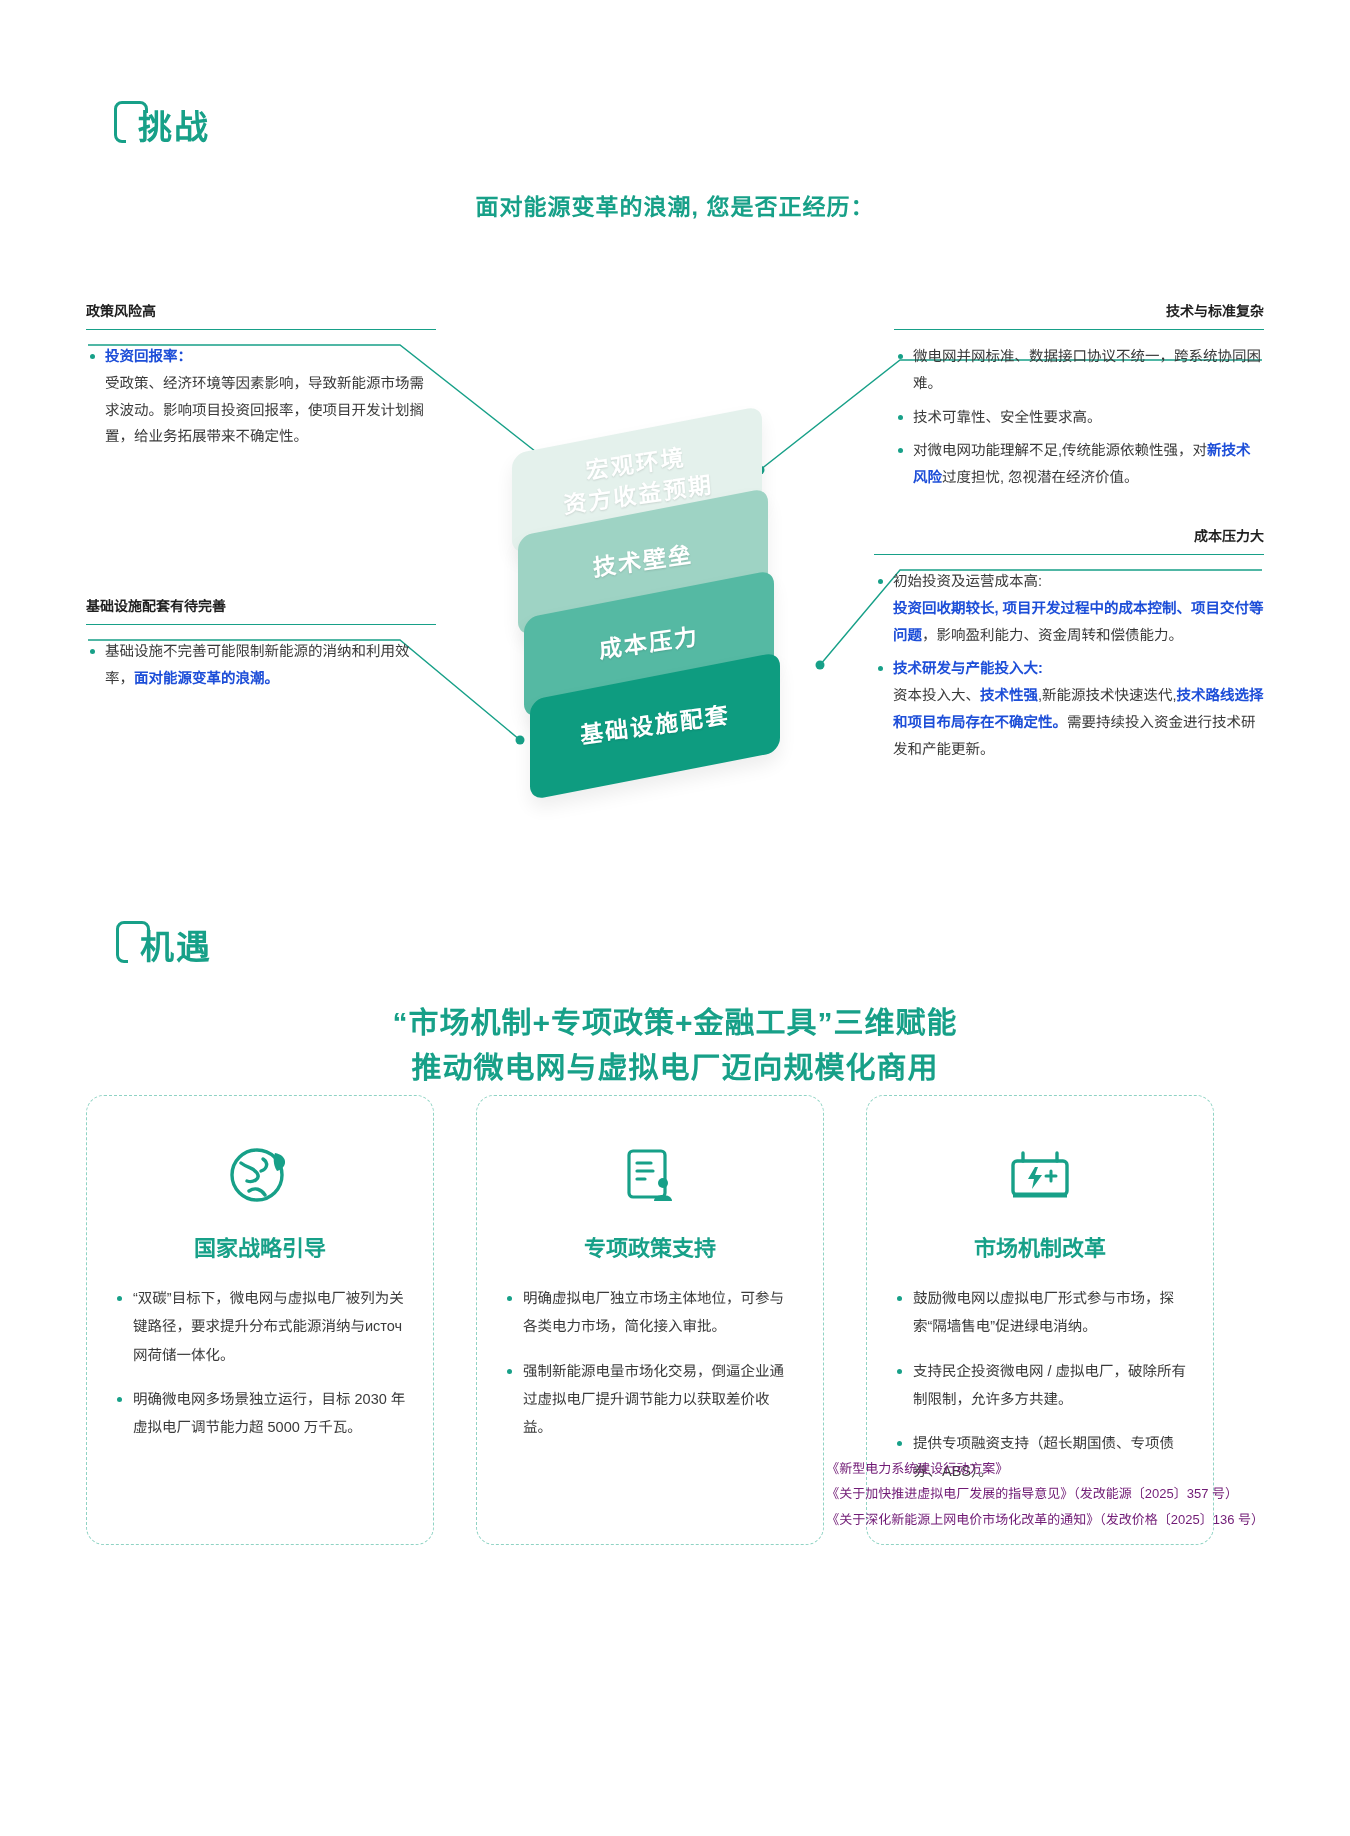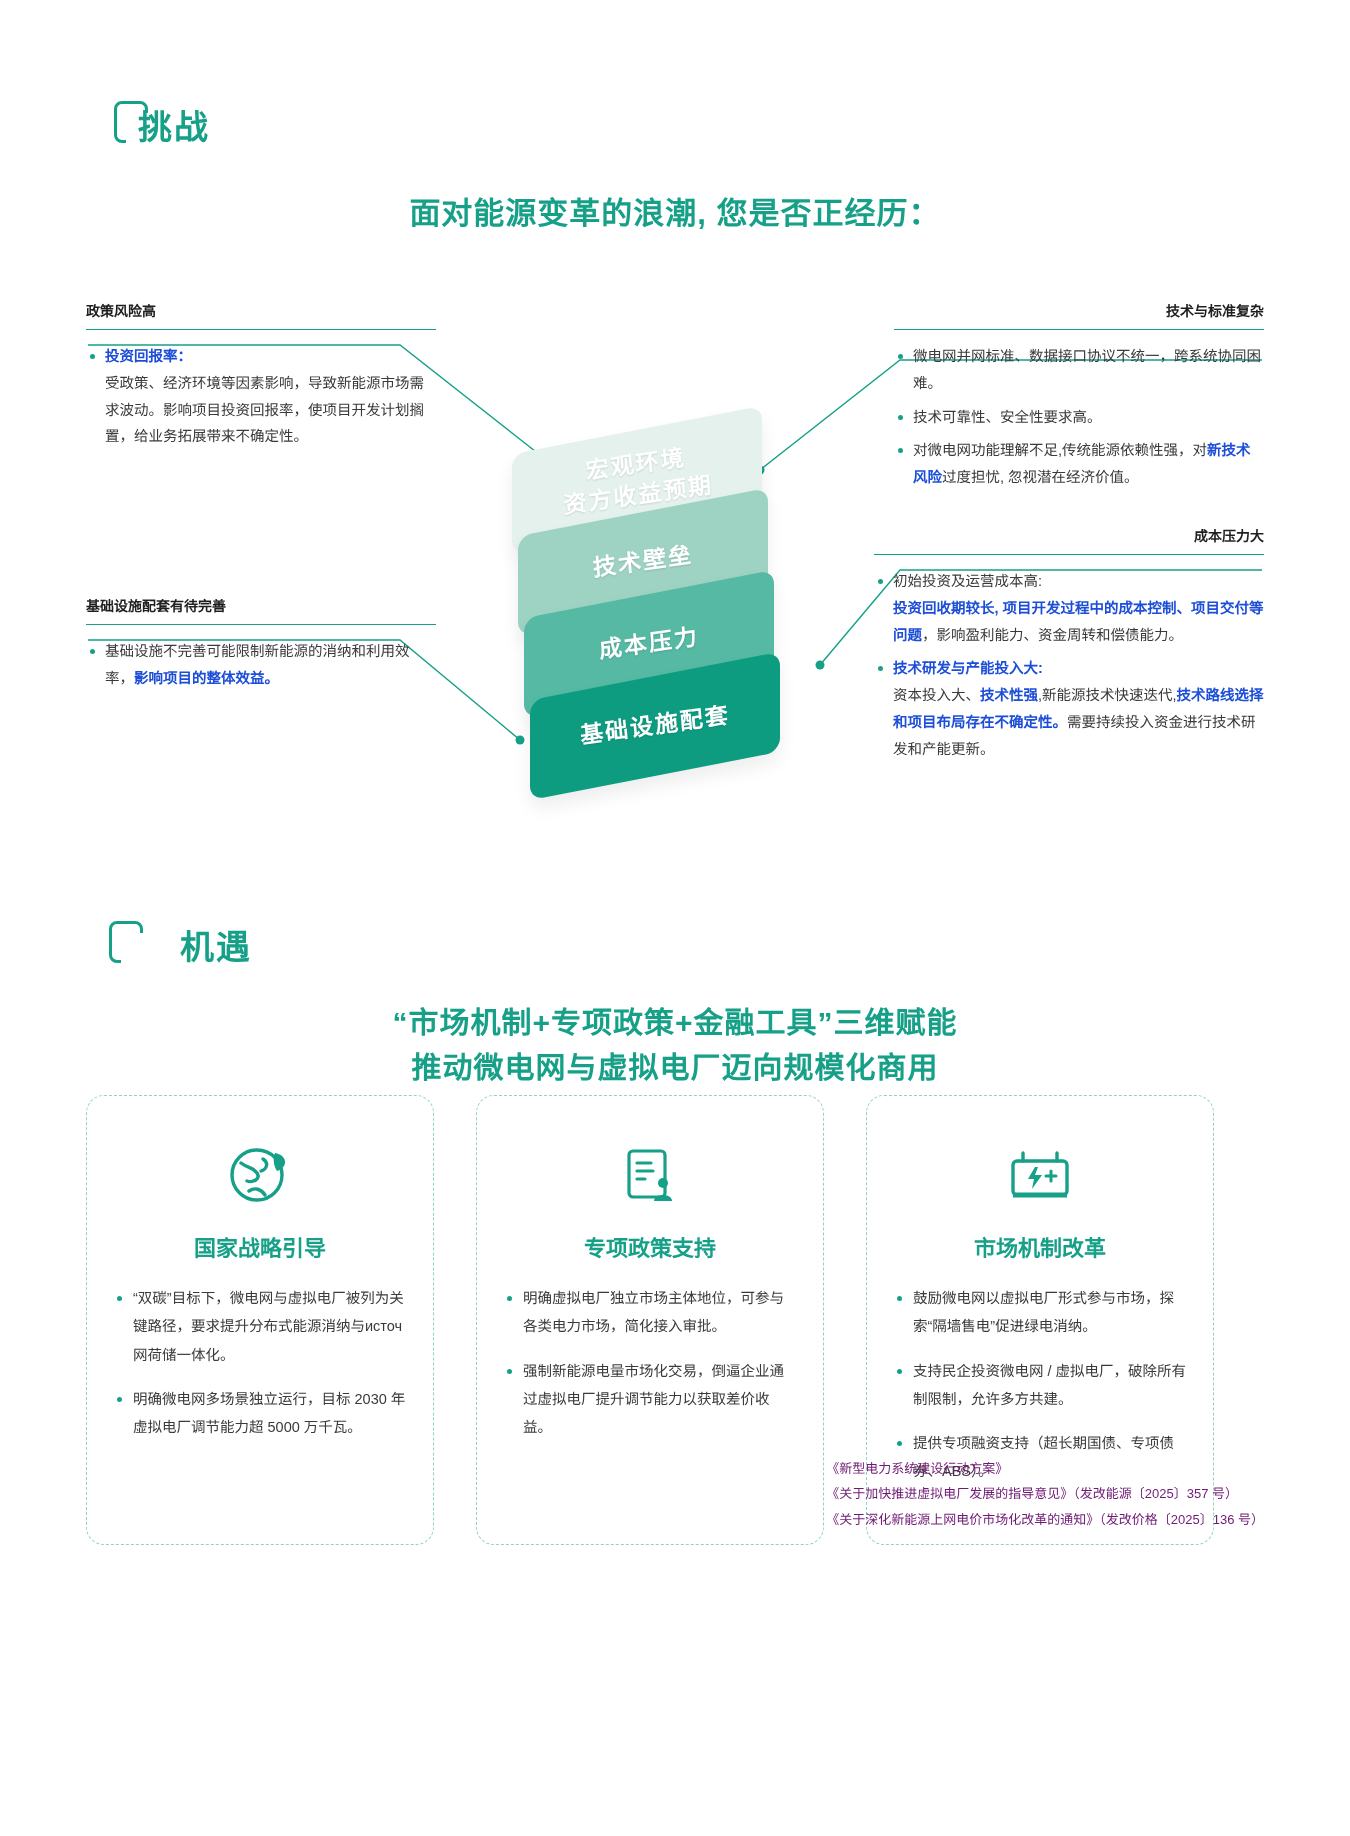--- a/index.html
+++ b/index.html
@@ -45,21 +45,21 @@
     margin-left: -16px;
     position: relative;
     z-index: 3;
   }
 
   
   .challenge-heading {
     position: absolute;
     top: 188px; left: 0; width: 1350px;
     text-align: center;
-    font-size: 31px;
+    font-size: 23px;
     font-weight: bold;
     color: #17a088;
     letter-spacing: 1px;
   }
   .opportunity-heading {
     position: absolute;
     top: 1000px; left: 0; width: 1350px;
     text-align: center;
     font-size: 30px;
     font-weight: bold;
@@ -217,33 +217,33 @@
     <ul class="bullets">
       <li>微电网并网标准、数据接口协议不统一，跨系统协同困难。</li>
       <li>技术可靠性、安全性要求高。</li>
       <li>对微电网功能理解不足,传统能源依赖性强，对<b>新技术风险</b>过度担忧, 忽视潜在经济价值。</li>
     </ul>
   </div>
 
   <div class="callout left" style="top:595px; left:86px; width:350px;">
     <div class="callout-title">基础设施配套有待完善</div>
     <ul class="bullets">
-      <li>基础设施不完善可能限制新能源的消纳和利用效率，<b>影响项目的整体效益。</b></li>
+      <li>基础设施不完善可能限制新能源的消纳和利用效率，<b>面对能源变革的浪潮。</b></li>
     </ul>
   </div>
 
   <div class="callout right" style="top:525px; right:86px; width:390px;">
     <div class="callout-title">成本压力大</div>
     <ul class="bullets">
       <li>初始投资及运营成本高:<br><b>投资回收期较长, 项目开发过程中的成本控制、项目交付等问题</b>，影响盈利能力、资金周转和偿债能力。</li>
       <li><b>技术研发与产能投入大:</b><br>资本投入大、<b>技术性强</b>,新能源技术快速迭代,<b>技术路线选择和项目布局存在不确定性。</b>需要持续投入资金进行技术研发和产能更新。</li>
     </ul>
   </div>
 
-  <div class="section-tag" style="top:920px; left:81px;gap:47px;">
+  <div class="section-tag" style="top:920px; left:88px;">
     <div class="tag-bracket">
       <div class="br"></div>
       <div class="mask"></div>
     </div>
     <div class="tag-label">机遇</div>
   </div>
 
   <div class="opportunity-heading">
     <div>“市场机制+专项政策+金融工具”三维赋能</div>
     <div>推动微电网与虚拟电厂迈向规模化商用</div>

